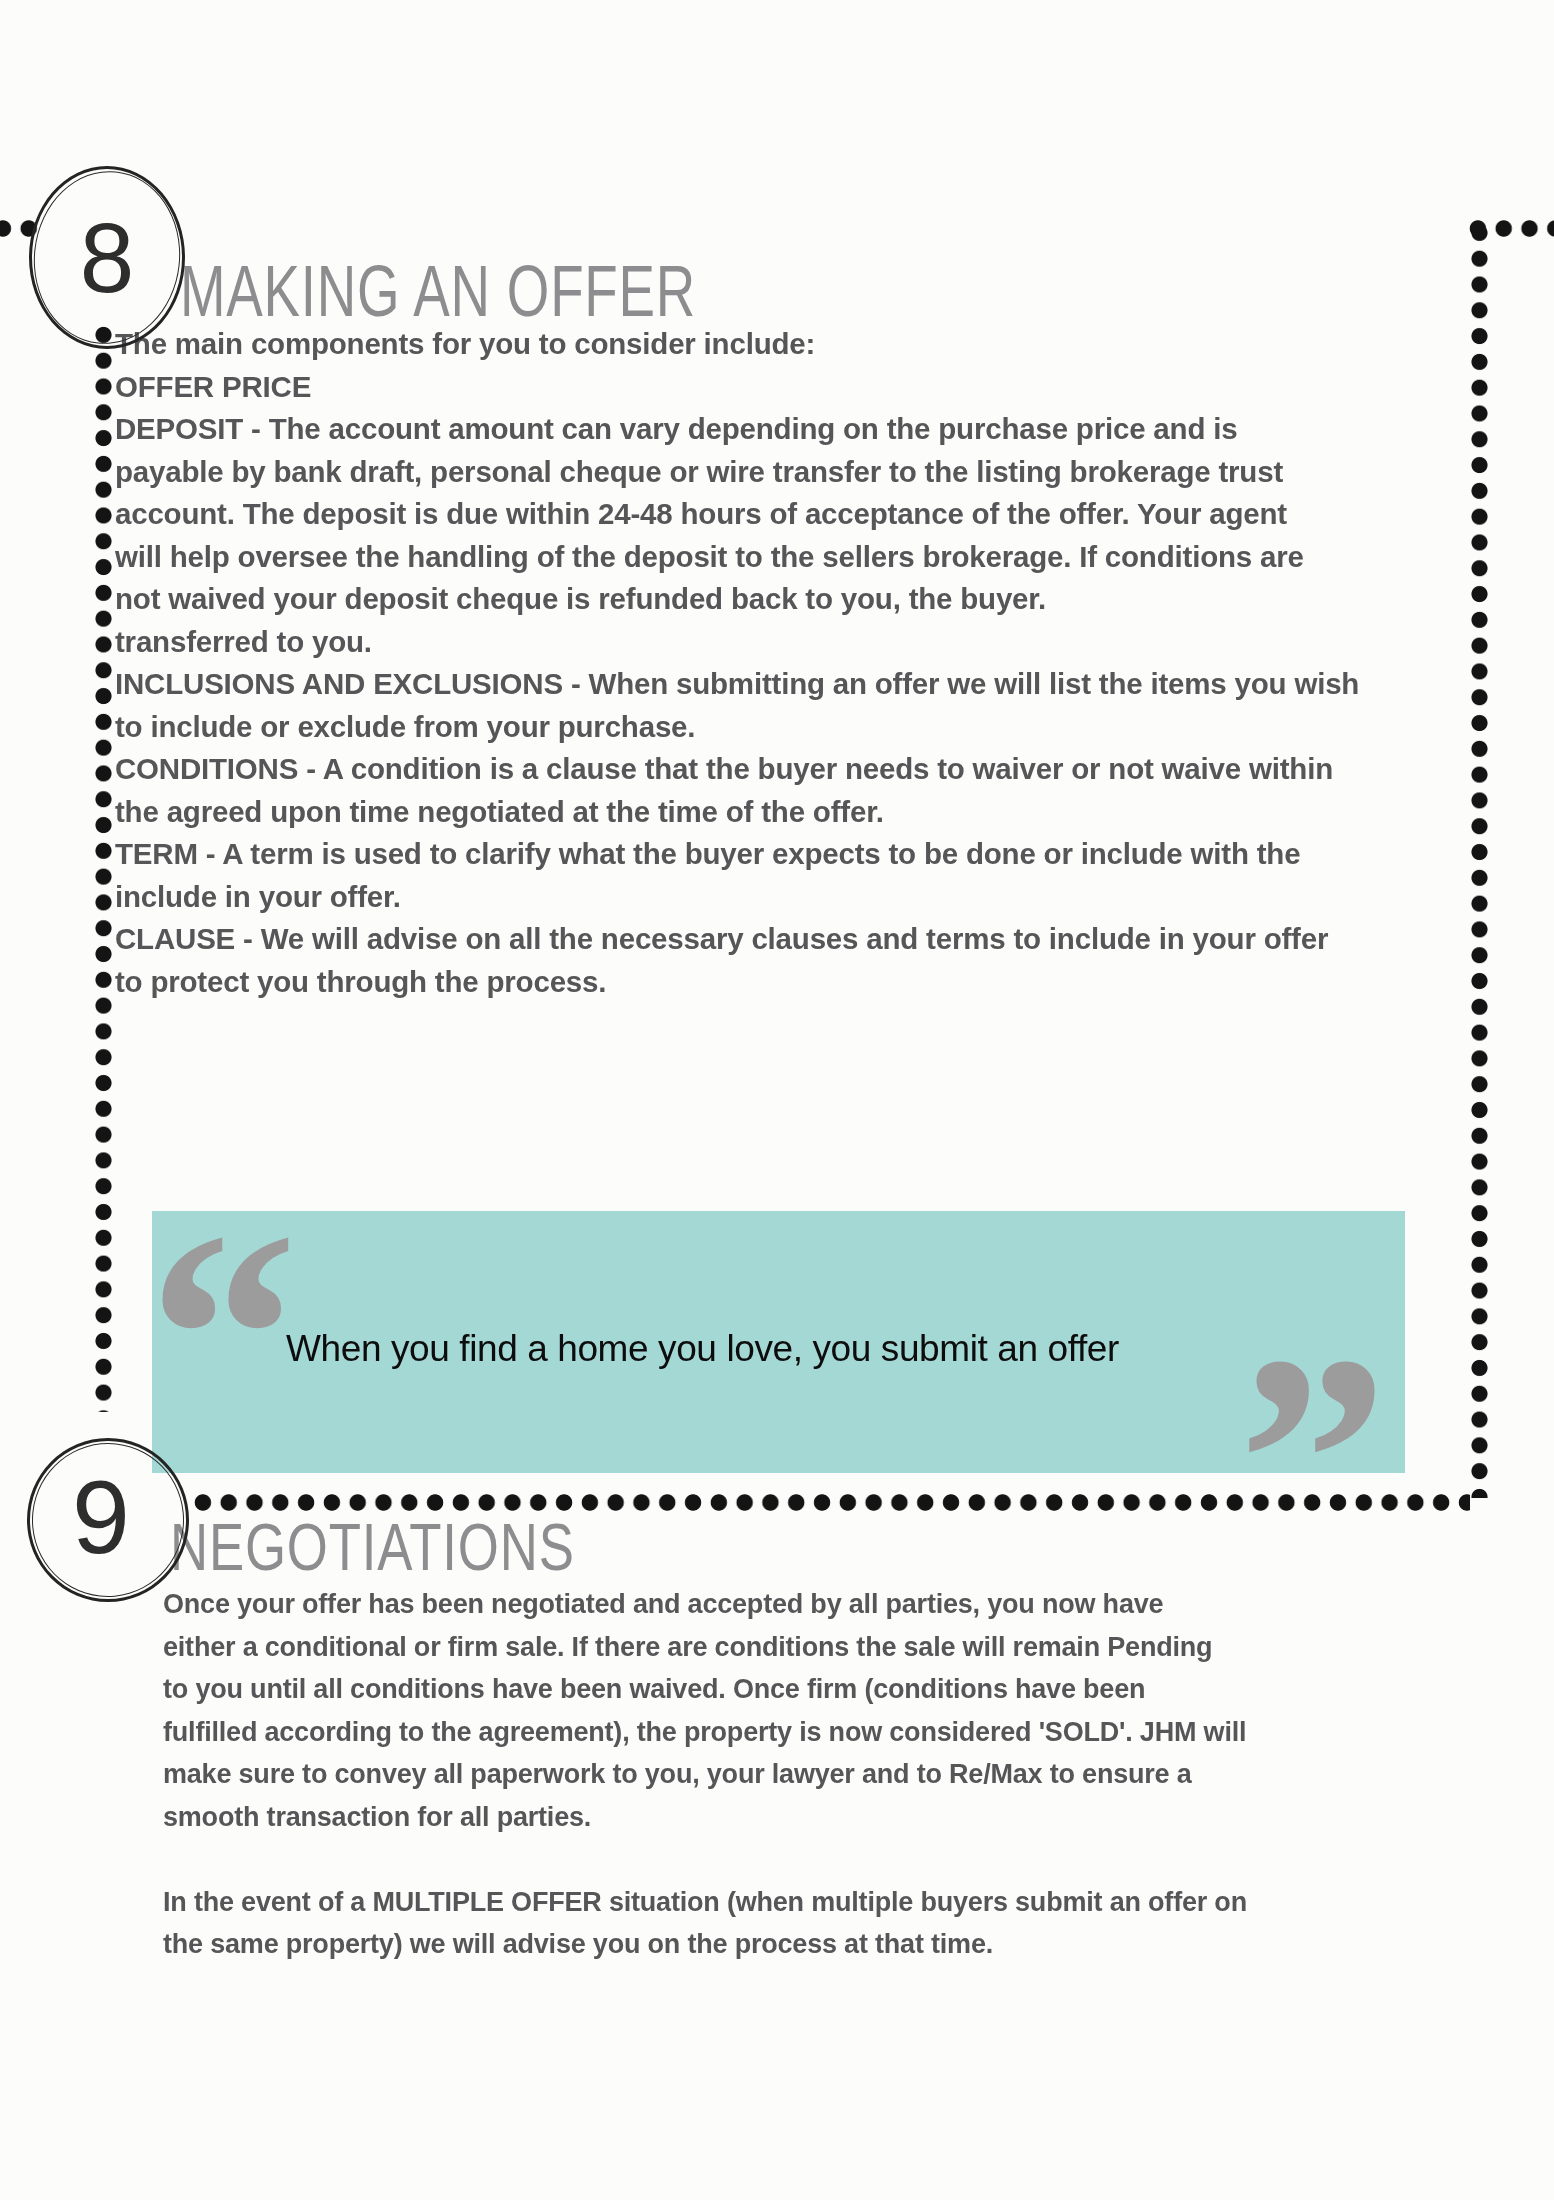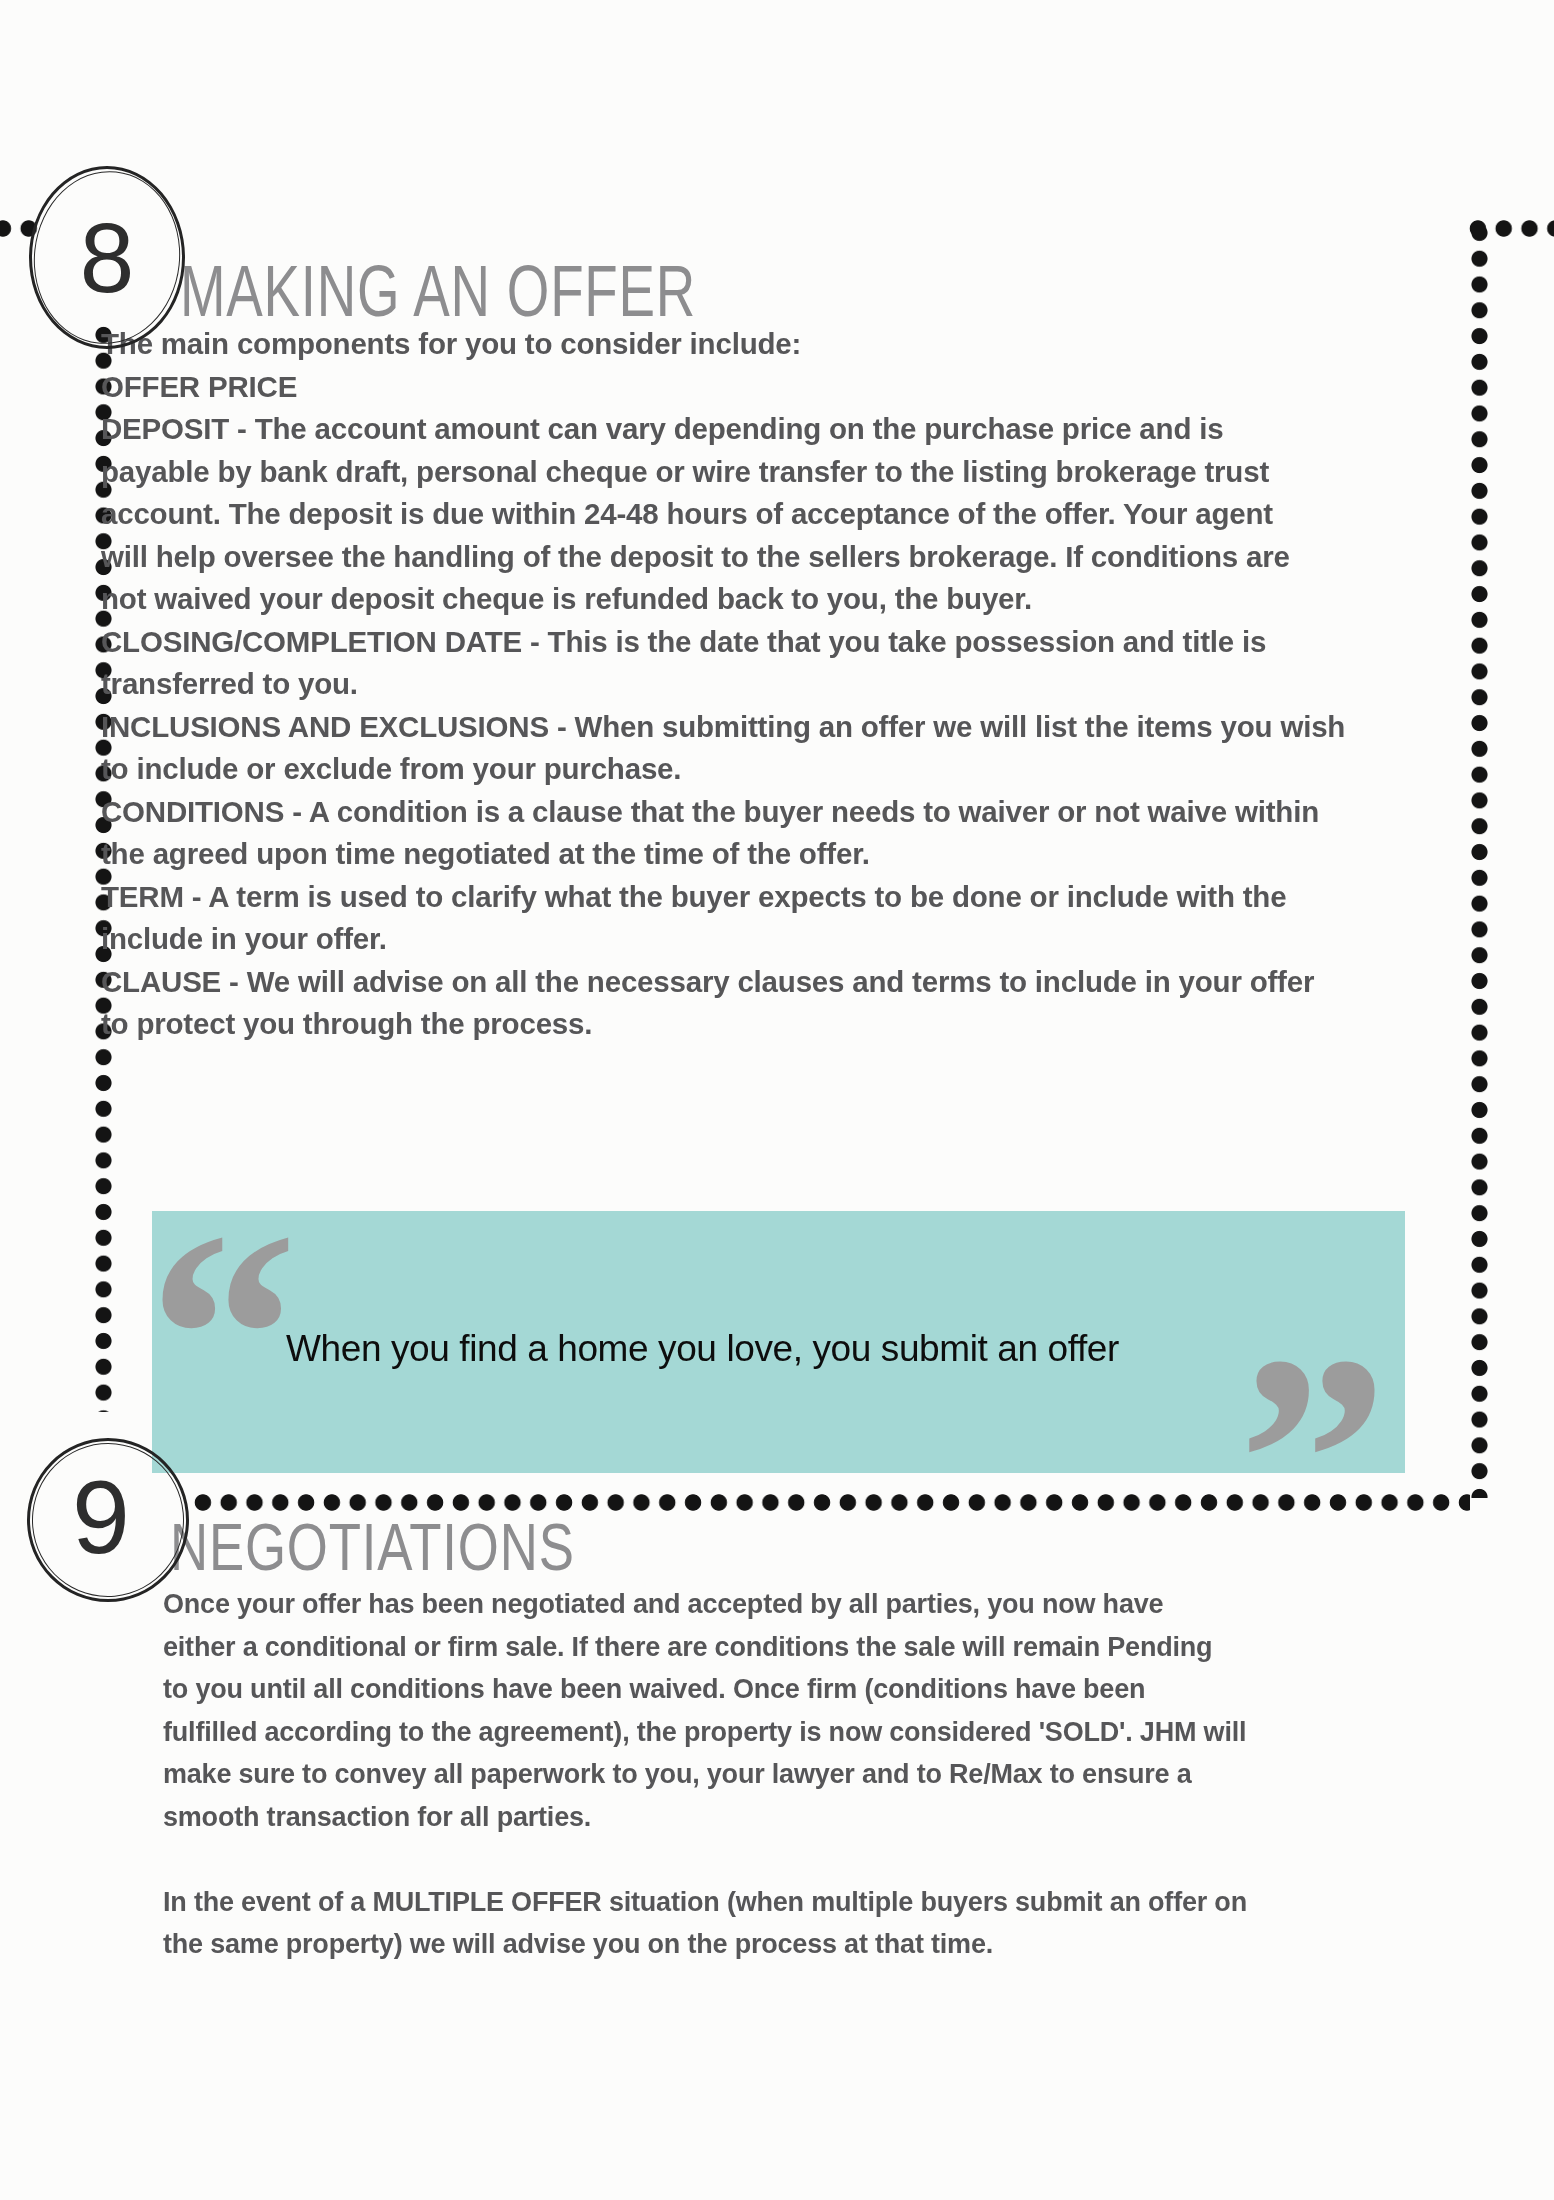--- a/index.html
+++ b/index.html
@@ -74,21 +74,21 @@
   }
   #heading-offer{left:180px;top:255px;font-size:72px;transform:scaleX(0.76);letter-spacing:1px;}
   #heading-negotiations{left:170px;top:1514px;font-size:66px;transform:scaleX(0.80);letter-spacing:1px;}
   
   .body-block{
     position:absolute;
     color:var(--body_gray);
     font-weight:700;
     letter-spacing:-0.2px;
   }
-  #offer-body{left:101px;top:323px;font-size:29.5px;line-height:42.5px;}
+  #offer-body{left:115px;top:323px;font-size:29.5px;line-height:42.5px;}
   #negotiations-body{left:163px;top:1583px;font-size:27px;line-height:42.5px;}
   .tline{white-space:nowrap;min-height:42.5px;}
   
   #quote-box{
     position:absolute;
     left:152px;top:1211px;width:1253px;height:262px;
     background:var(--teal);
     z-index:1;
   }
   .quote-mark{
@@ -129,21 +129,20 @@
   </div>
   <div class="thin-heading" id="heading-offer">MAKING AN OFFER</div>
   <div class="body-block" id="offer-body">
       <div class="tline">The main components for you to consider include:</div>
       <div class="tline">OFFER PRICE</div>
       <div class="tline">DEPOSIT - The account amount can vary depending on the purchase price and is</div>
       <div class="tline">payable by bank draft, personal cheque or wire transfer to the listing brokerage trust</div>
       <div class="tline">account. The deposit is due within 24-48 hours of acceptance of the offer. Your agent</div>
       <div class="tline">will help oversee the handling of the deposit to the sellers brokerage. If conditions are</div>
       <div class="tline">not waived your deposit cheque is refunded back to you, the buyer.</div>
-      <div class="tline">CLOSING/COMPLETION DATE - This is the date that you take possession and title is</div>
       <div class="tline">transferred to you.</div>
       <div class="tline">INCLUSIONS AND EXCLUSIONS - When submitting an offer we will list the items you wish</div>
       <div class="tline">to include or exclude from your purchase.</div>
       <div class="tline">CONDITIONS - A condition is a clause that the buyer needs to waiver or not waive within</div>
       <div class="tline">the agreed upon time negotiated at the time of the offer.</div>
       <div class="tline">TERM - A term is used to clarify what the buyer expects to be done or include with the</div>
       <div class="tline">include in your offer.</div>
       <div class="tline">CLAUSE - We will advise on all the necessary clauses and terms to include in your offer</div>
       <div class="tline">to protect you through the process.</div>
     </div>

